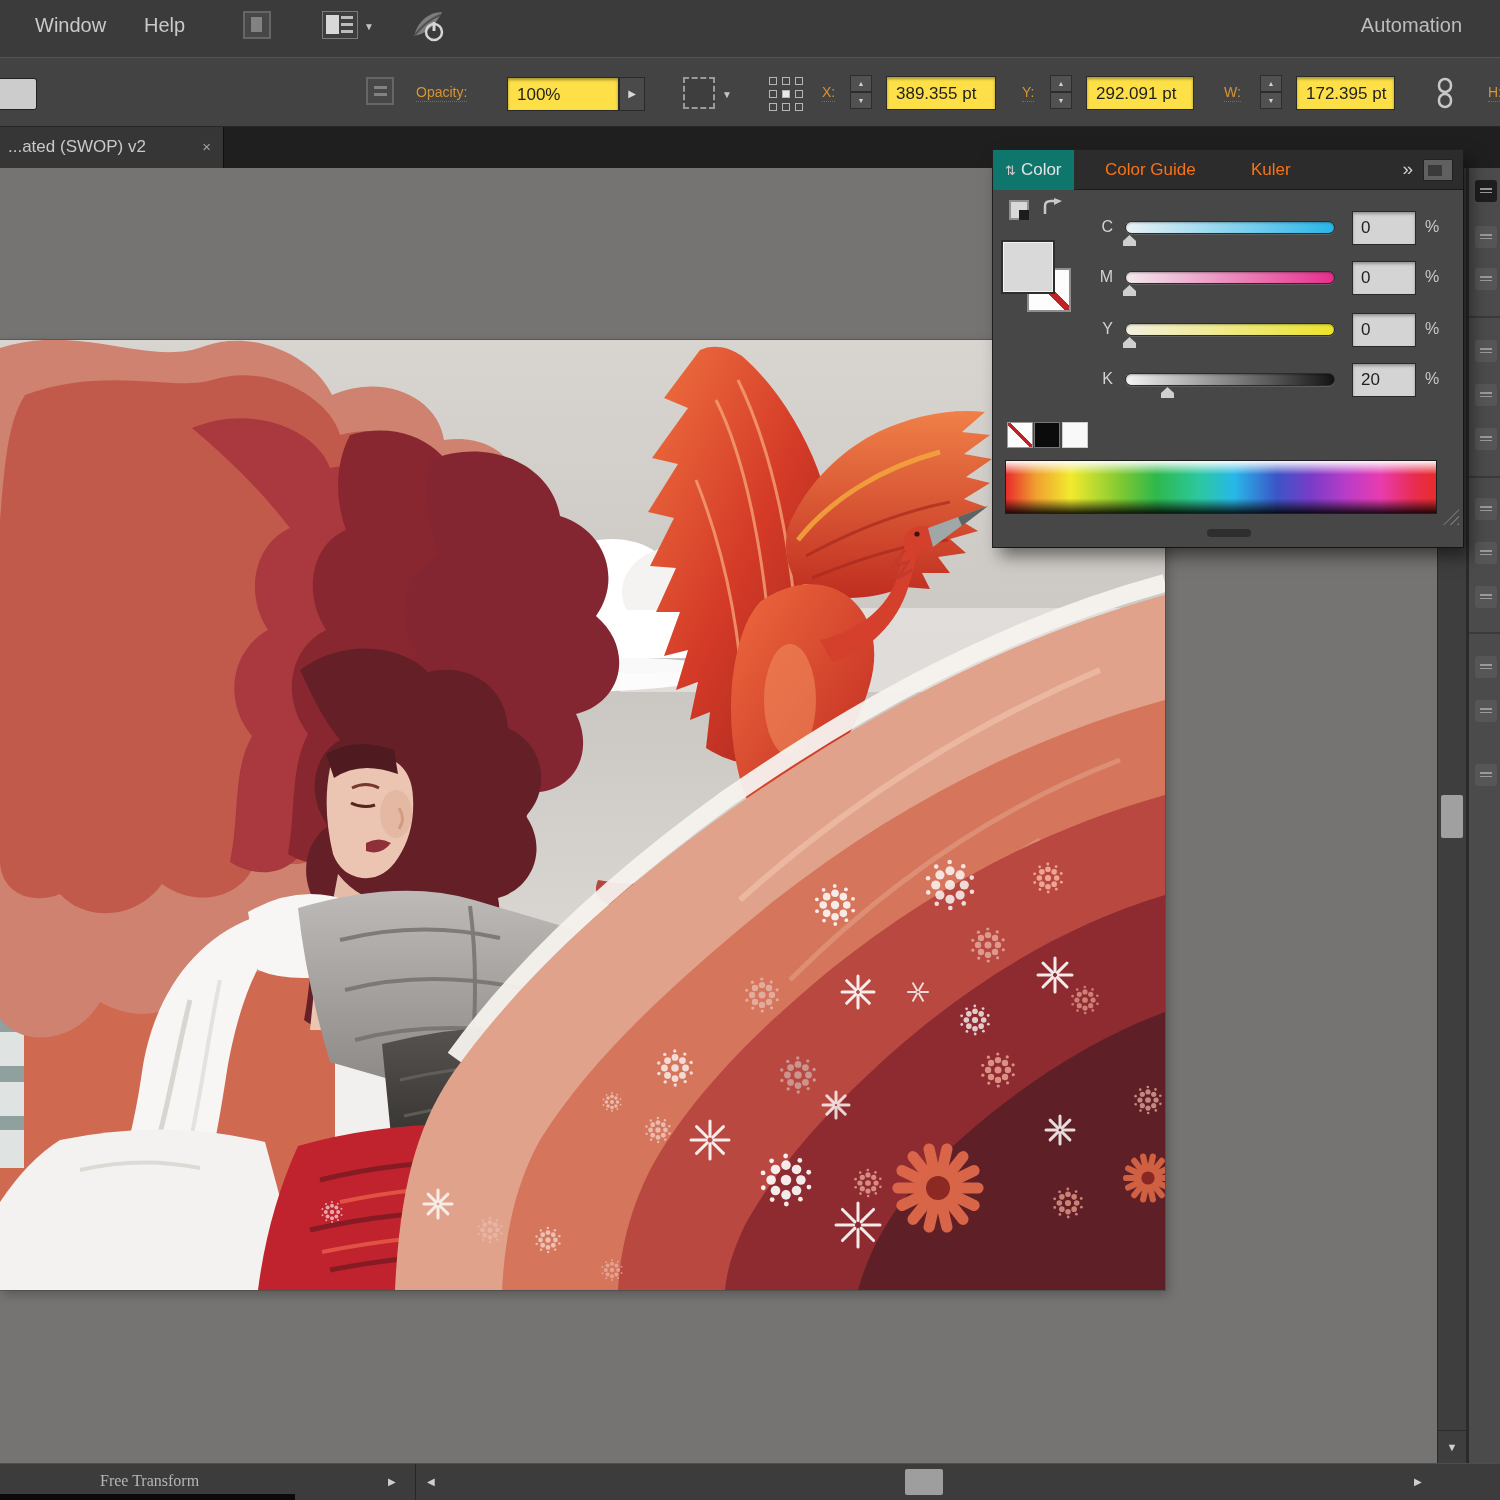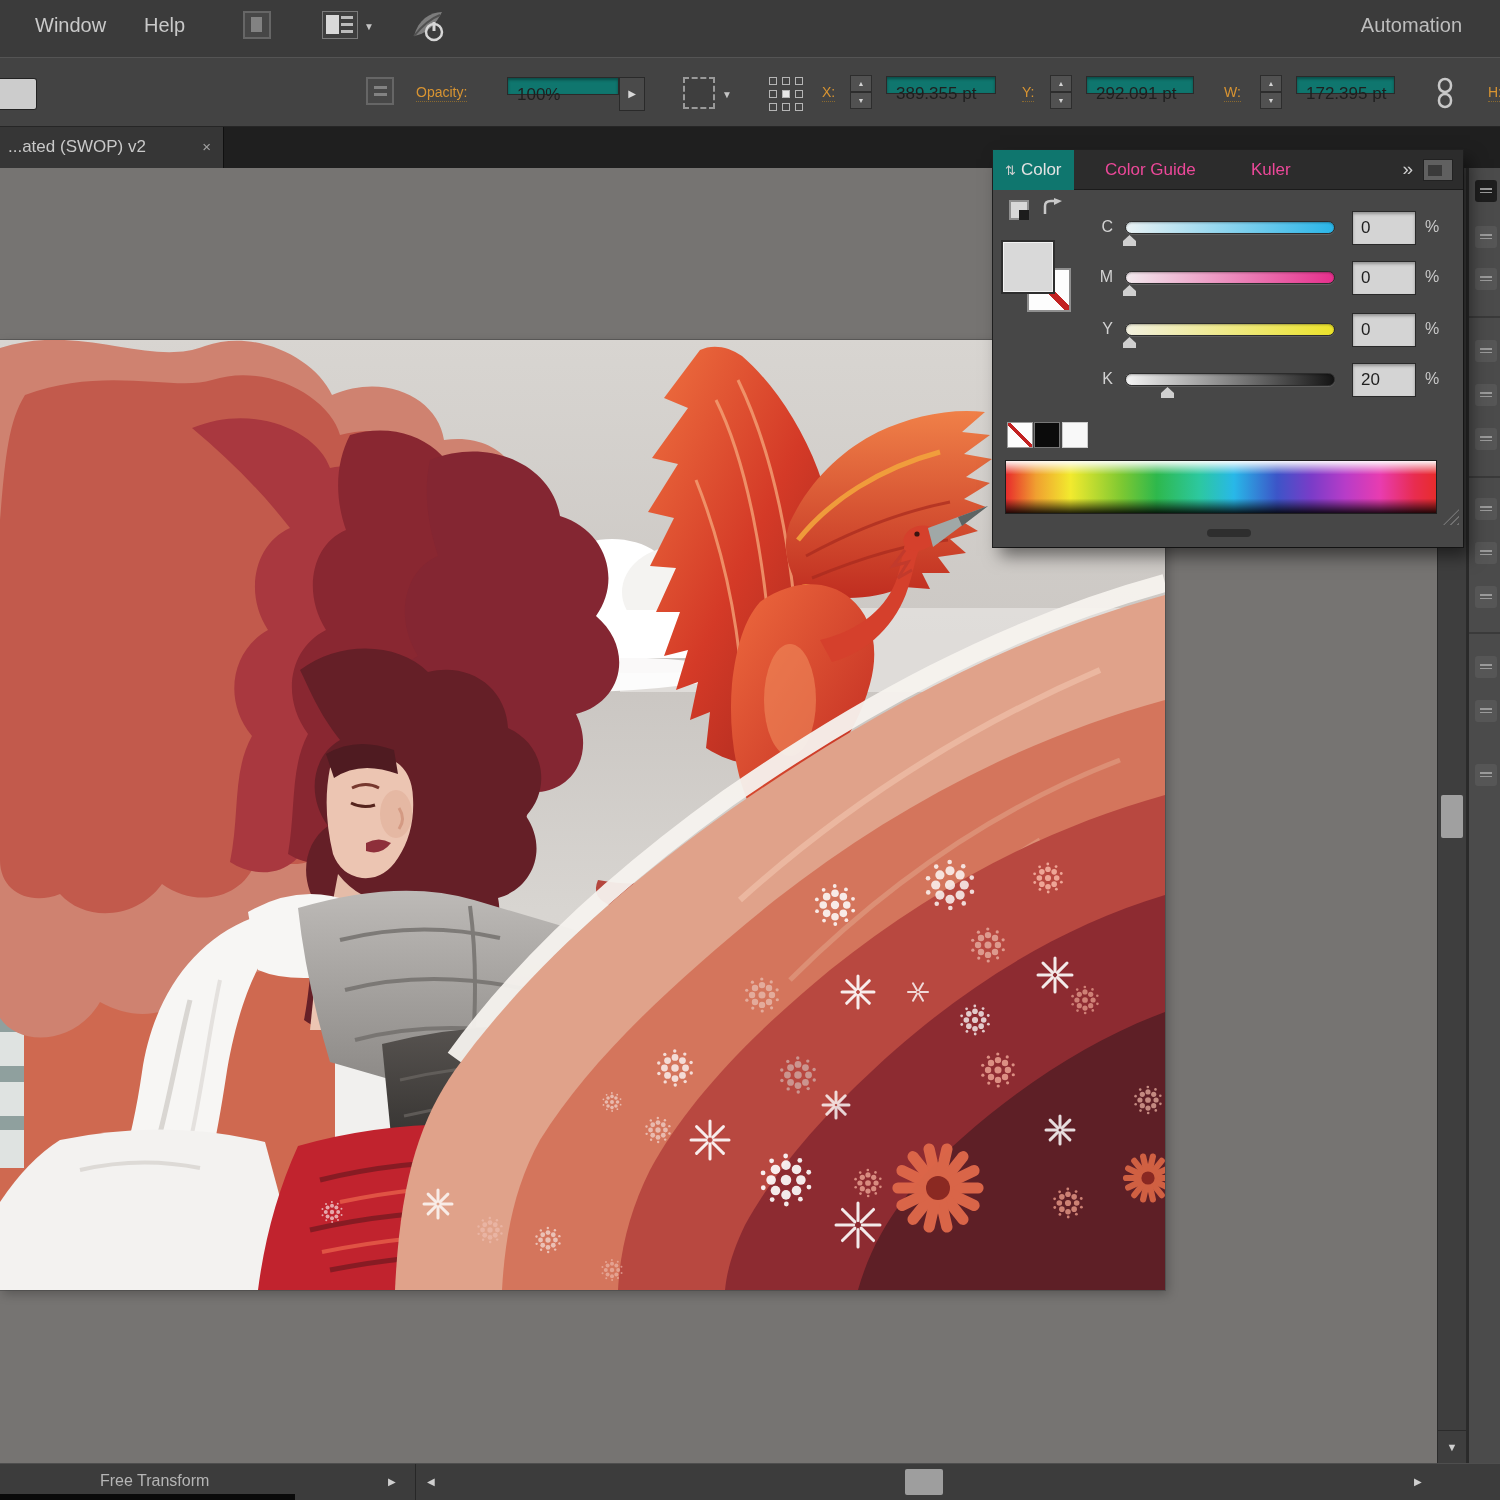--- a/index.html
+++ b/index.html
@@ -19,21 +19,21 @@
   .dd-arrow{font-size:10px;color:#c4c4c4;}
   #workspace-label{top:14px;right:38px;font-size:20px;color:#bdbdbd;}
   
   #control-bar{left:0;top:57px;width:1500px;height:70px;background:#434343;
      border-top:1px solid #545454;border-bottom:1px solid #262626;box-sizing:border-box;}
   .stub-field{left:0;top:20px;width:36px;height:30px;background:#cccccc;border:1px solid #222;
      border-left:none;border-radius:0 3px 3px 0;}
   .ctl-btn{left:57px;top:18px;width:280px;height:33px;background:#4a4a4a;border:1px solid #707070;
      box-shadow:0 0 0 1px #292929;color:#d9d9d9;font-size:17px;text-align:center;line-height:32px;}
   .orange-label{color:#d89432;font-size:14px;border-bottom:1px dotted #8a6a30;padding-bottom:1px;}
-  .val-box{height:18px;background:#0f766e;border:1px solid #2a2a2a;box-shadow:inset 0 2px 3px rgba(0,0,0,.35);
+  .val-box{height:34px;background:#fde047;border:1px solid #2a2a2a;box-shadow:inset 0 2px 3px rgba(0,0,0,.35);
      color:#1f1f1f;font-size:17px;line-height:33px;padding-left:9px;box-sizing:border-box;}
   .arrow-btn{width:26px;height:34px;background:#4a4a4a;border:1px solid #2a2a2a;box-sizing:border-box;
      color:#d8d8d8;font-size:10px;text-align:center;line-height:32px;}
   .dashed-icon{width:32px;height:32px;border:2px dashed #9a9a9a;box-sizing:border-box;background:#3e3e3e;}
   #refpoint{left:766px;top:16px;width:40px;height:40px;display:grid;
      grid-template-columns:repeat(3,8px);grid-template-rows:repeat(3,8px);gap:5px;padding:3px;box-sizing:content-box;}
   #refpoint span{width:8px;height:8px;border:1px solid #b5b5b5;box-sizing:border-box;background:transparent;}
   #refpoint span.sel{background:#e8e8e8;}
   .spinner{width:22px;height:36px;top:17px;}
   .spinner div{width:22px;height:17px;background:#515151;border:1px solid #2d2d2d;box-sizing:border-box;
@@ -55,31 +55,31 @@
   #v-down{left:0;top:1262px;width:28px;height:33px;background:#3e3e3e;border-top:1px solid #2b2b2b;
      color:#cfcfcf;font-size:11px;text-align:center;line-height:32px;}
   
   #dock{left:1467px;top:0;width:33px;height:1295px;background:#4b4b4b;border-left:2px solid #2a2a2a;box-sizing:border-box;}
   .dock-icon{left:6px;width:22px;height:22px;border-radius:3px;background:#565656;}
   .dock-icon.pressed{background:#1e1e1e;}
   .dock-icon::after{content:"";position:absolute;left:5px;top:8px;width:12px;height:5px;
      background:repeating-linear-gradient(#9a9a9a 0 2px,transparent 2px 4px);}
   .dock-sep{left:0;width:33px;height:2px;background:#3a3a3a;}
   
-  #status-bar{left:0;top:1463px;width:1500px;height:37px;background:#3c3c3c;border-top:1px solid #4e4e4e;box-sizing:border-box;}
+  #status-bar{left:0;top:1463px;width:1500px;height:37px;background:#3c3c3c;border-top:1px solid #4e4e4e;box-sizing:border-box;font-family:Liberation Serif, serif;}
   #tool-area{left:0;top:0;width:415px;height:36px;border-right:1px solid #272727;}
   #tool-label{left:100px;top:8px;font-size:16px;color:#b5b5b5;}
   .sb-arrow{font-size:10px;color:#cfcfcf;top:12px;}
   #h-thumb{left:905px;top:5px;width:38px;height:26px;background:#9e9e9e;border-radius:2px;}
   #black-strip{left:0;top:30px;width:295px;height:7px;background:#0a0a0a;}
   
   #color-panel{left:993px;top:150px;width:470px;height:397px;background:#474747;z-index:9;
      box-shadow:7px 9px 16px rgba(0,0,0,.5),0 0 0 1px #222;}
   #cp-header{left:0;top:0;width:470px;height:40px;background:#2c2c2c;border-bottom:1px solid #1b1b1b;box-sizing:border-box;}
-  .cp-tab{top:0;height:40px;line-height:40px;font-size:17px;color:#ec4899;padding:0 12px;}
+  .cp-tab{top:0;height:40px;line-height:40px;font-size:17px;color:#f97316;padding:0 12px;}
   .cp-tab.active{background:#0f766e;color:#e3e3e3;}
   .collapse-glyph{font-size:13px;margin-right:5px;color:#cfcfcf;}
   #cp-overflow{right:52px;top:8px;font-size:19px;color:#cfcfcf;letter-spacing:-2px;}
   #cp-menu-box{right:10px;top:9px;width:30px;height:22px;background:#606060;border:1px solid #222;box-sizing:border-box;}
   #cp-menu-box::after{content:"";position:absolute;left:4px;top:5px;width:14px;height:11px;background:#3a3a3a;}
   
   #proxy-mini{left:16px;top:50px;width:20px;height:20px;border:2px solid #8f8f8f;background:#d8d8d8;box-sizing:border-box;}
   #proxy-mini::after{content:"";position:absolute;right:-2px;bottom:-2px;width:10px;height:10px;background:#1c1c1c;}
   #fill-swatch{left:10px;top:92px;width:48px;height:48px;background:#d9d9d9;border:1px solid #f2f2f2;
      box-shadow:0 0 0 2px #2e2e2e;z-index:3;}

